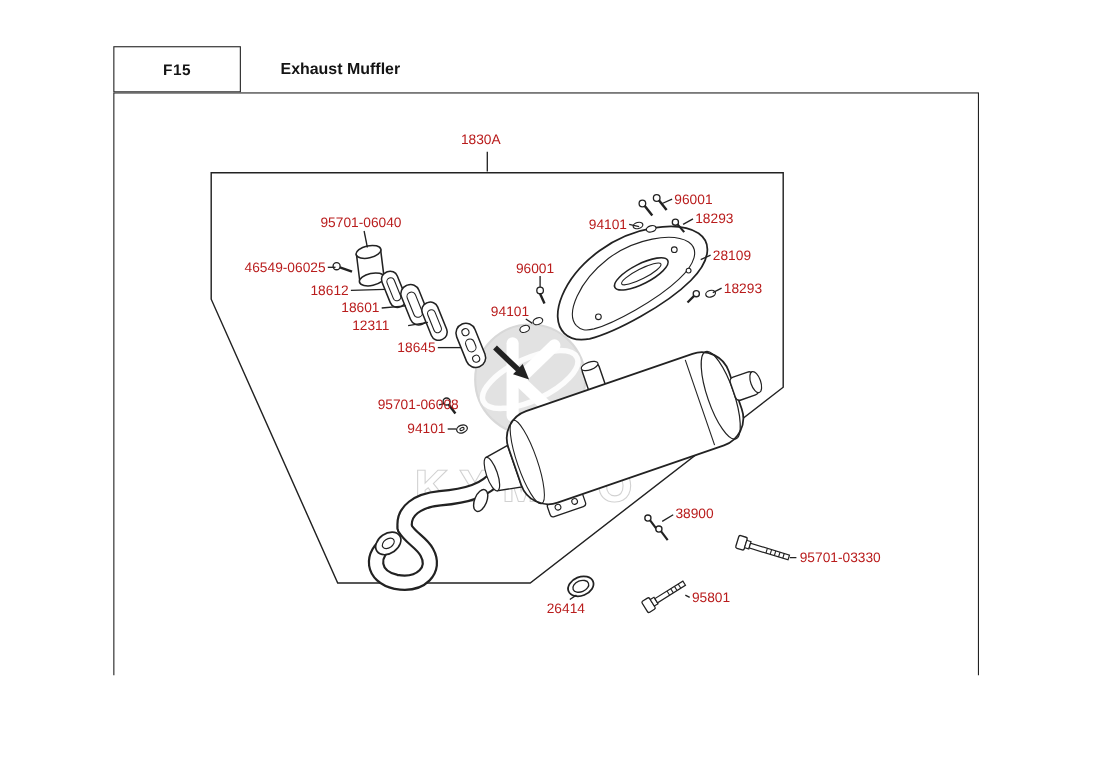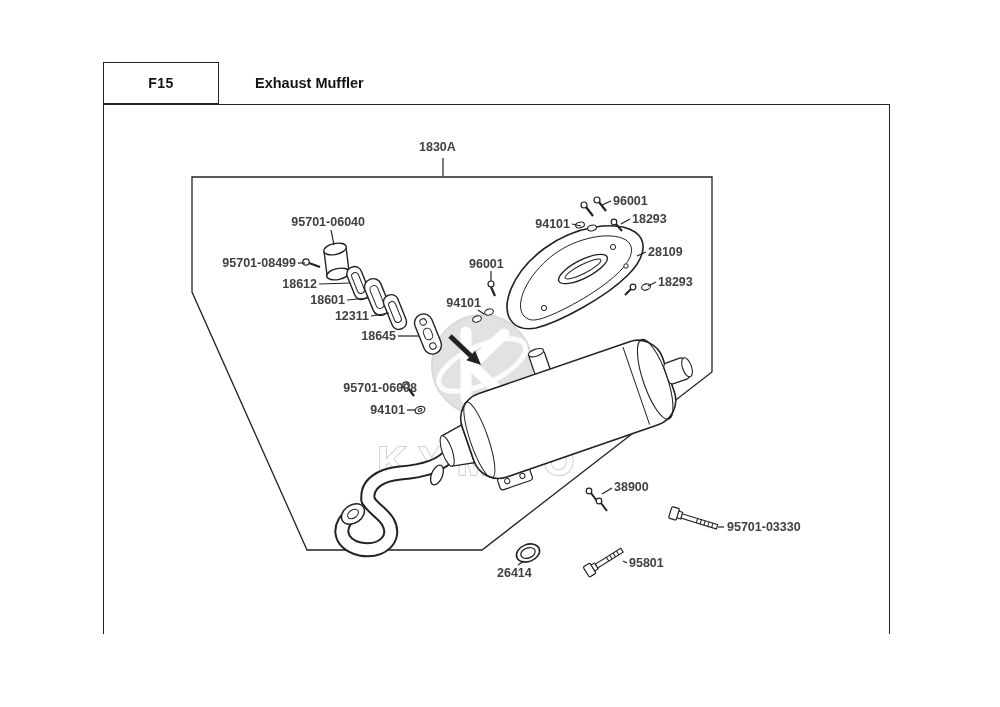--- a/index.html
+++ b/index.html
@@ -1,17 +1,17 @@
 <!DOCTYPE html>
 <html><head>
 <meta charset="utf-8">
 <style>
   html,body { margin:0; padding:0; background:#fff; }
   body { font-family:"Liberation Sans", sans-serif; color:#141414; }
-  #page { position:relative; width:1000px; height:614px; background:#ffffff; overflow:hidden;margin-top:20px; }
+  #page { position:relative; width:1000px; height:614px; background:#ffffff; overflow:hidden; }
 
   .hdr-box {
     position:absolute; left:103px; top:42px; width:116px; height:42px;
     border:1.5px solid #222; box-sizing:border-box;
     display:flex; align-items:center; justify-content:center;
     font-size:14px; font-weight:bold; letter-spacing:.5px;
   }
   .hdr-title {
     position:absolute; left:255px; top:55px;
     font-size:14.5px; font-weight:bold;
@@ -19,22 +19,22 @@
   .main-box {
     position:absolute; left:103px; top:84px; width:787px; height:579px;
     border:1.5px solid #222; box-sizing:border-box; background:#fff;
   }
   .footer {
     position:absolute; left:0; top:672px; width:1000px;
     text-align:right; font-size:13px; font-weight:bold;
   }
   #art { position:absolute; left:0; top:0; width:1000px; height:707px; }
   .part-label {
-    position:absolute; font-size:12.5px; font-weight:bold;
-    white-space:nowrap; line-height:14px; color:#404040;
+    position:absolute; font-size:12.5px; font-weight:normal;
+    white-space:nowrap; line-height:14px; color:#b91c1c;
   }
   .part-label.ra { transform:translateX(-100%); }
 </style>
 </head>
 <body>
 
 <div id="page">
 
   <div class="hdr-box">
     <span>F15</span>
@@ -229,24 +229,24 @@
       <line x1="627" y1="543" x2="623" y2="541"></line>
     </g>
   </svg>
 
   <div class="part-label" style="left:419px;top:120px">1830A</div>
 
   <div class="part-label" style="left:613px;top:174px">96001</div>
   <div class="part-label ra" style="left:570px;top:197px">94101</div>
   <div class="part-label" style="left:632px;top:192px">18293</div>
   <div class="part-label ra" style="left:365px;top:195px">95701-06040</div>
-  <div class="part-label ra" style="left:296px;top:236px">95701-08499</div>
+  <div class="part-label ra" style="left:296px;top:236px">46549-06025</div>
   <div class="part-label ra" style="left:317px;top:257px">18612</div>
   <div class="part-label ra" style="left:345px;top:273px">18601</div>
-  <div class="part-label ra" style="left:369px;top:289px">12311</div>
+  <div class="part-label ra" style="left:354px;top:289px">12311</div>
   <div class="part-label ra" style="left:396px;top:309px">18645</div>
   <div class="part-label" style="left:469px;top:237px">96001</div>
   <div class="part-label ra" style="left:481px;top:276px">94101</div>
   <div class="part-label" style="left:648px;top:225px">28109</div>
   <div class="part-label" style="left:658px;top:255px">18293</div>
   <div class="part-label ra" style="left:417px;top:361px">95701-06008</div>
   <div class="part-label ra" style="left:405px;top:383px">94101</div>
   <div class="part-label" style="left:614px;top:460px">38900</div>
   <div class="part-label" style="left:727px;top:500px">95701-03330</div>
   <div class="part-label" style="left:497px;top:546px">26414</div>

